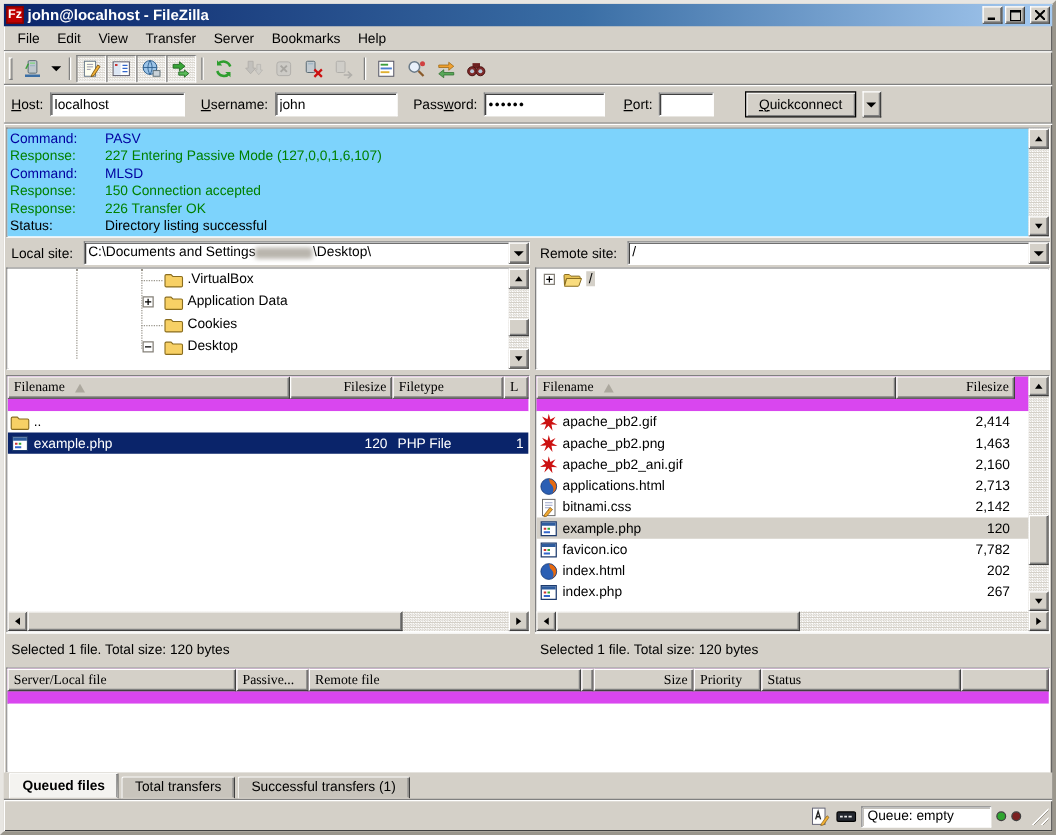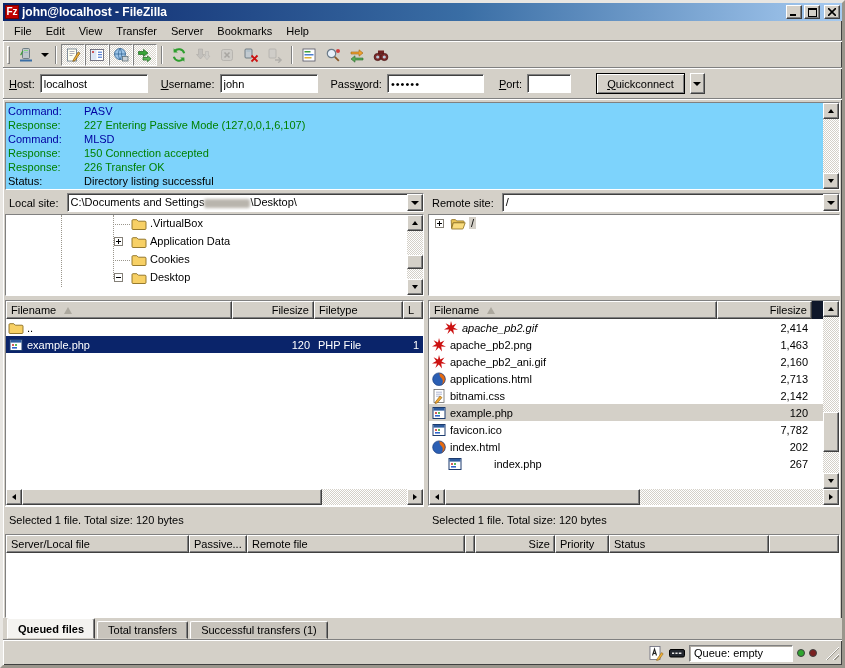--- a/index.html
+++ b/index.html
@@ -91,21 +91,21 @@
   .tree-stub{position:absolute;height:0;border-top:1px dotted #9a968c;}
   .expander{position:absolute;width:9px;height:9px;top:4px;background:#fff;border:1px solid #848078;}
   .expander i{position:absolute;background:#000;}
   .exp-h{left:1px;right:1px;top:3px;height:1px;}
   .exp-v{top:1px;bottom:1px;left:3px;width:1px;}
   .tree-icon{position:absolute;width:16px;height:16px;top:1px;}
   .vgap{height:4px;flex:none;}
   .listbox{flex:1;display:flex;flex-direction:column;overflow:hidden;}
   .list-main{flex:1;display:flex;overflow:hidden;}
   .list-content{flex:1;display:flex;flex-direction:column;background:#fff;overflow:hidden;}
-  .hdr-row{height:18px;flex:none;display:flex;background:#0f172a;}
+  .hdr-row{height:28px;flex:none;display:flex;background:#d946ef;font-family:Liberation Serif, serif;}
   .col-hdr{height:18px;display:flex;align-items:center;padding:0 4px;background:#D4D0C8;
     border:1px solid;border-color:#fff #404040 #404040 #fff;box-shadow:inset -1px -1px 0 #808080;overflow:hidden;white-space:nowrap;}
   .col-hdr.right{justify-content:flex-end;}
   .sort-asc{width:0;height:0;margin-left:8px;border-left:4px solid transparent;border-right:4px solid transparent;border-bottom:7px solid #aca89e;}
   .rows{flex:1;overflow:hidden;background:#fff;}
   .frow{height:17px;display:flex;align-items:center;}
   .frow .cell{height:17px;display:flex;align-items:center;padding:0 4px;white-space:nowrap;overflow:hidden;flex:none;}
   .frow .cell.right{justify-content:flex-end;}
   .frow .ficon{width:16px;height:16px;margin:0 3px 0 2px;flex:none;}
   .sel-active{background:#0A246A;color:#fff;}
@@ -508,21 +508,21 @@
                 <div class="col-hdr" style="width: 288px;">
                   <span>Filename</span>
                   <span class="sort-asc"></span>
                 </div>
                 <div class="col-hdr right" style="width: 95px;">
                   <span>Filesize</span>
                 </div>
               </div>
             <div class="rows" id="remote-rows">
                 <div class="frow">
-                  <div class="cell" style="width: 288px; padding-left: 12px; font-style: italic;">
+                  <div class="cell" style="width: 288px; padding-left: 0px;">
                     <span class="ficon"><svg viewBox="0 0 16 16" width="16" height="16">
                         <path d="M8 1 9.3 5.6 13.4 3.4 10.6 7.4 15 9.8 10.2 9.6 11 14.6 7.8 10.6 4.4 14 6 9.4 1 9.6 5.2 7 2.6 3.2 7 5.4z" fill="#CC1111"></path>
                       </svg></span>
                     <span>apache_pb2.gif</span>
                   </div>
                   <div class="cell right" style="width: 95px;">
                     <span>2,414</span>
                   </div>
                   <div class="cell" style="flex: 1 1 0%;">
                     <span></span>
@@ -634,21 +634,21 @@
                     <span>index.html</span>
                   </div>
                   <div class="cell right" style="width: 95px;">
                     <span>202</span>
                   </div>
                   <div class="cell" style="flex: 1 1 0%;">
                     <span></span>
                   </div>
                 </div>
                 <div class="frow">
-                  <div class="cell" style="width: 288px; padding-left: 16px; gap: 28px;">
+                  <div class="cell" style="width: 288px; padding-left: 0px;">
                     <span class="ficon"><svg viewBox="0 0 16 16" width="16" height="16">
                         <rect x="2" y="2.5" width="12" height="11" fill="#fff" stroke="#1D3B6E"></rect>
                         <rect x="2.5" y="3" width="11" height="2.6" fill="#2E5C9E"></rect>
                         <rect x="4" y="7.2" width="2" height="1.6" fill="#CC3333"></rect>
                         <rect x="7" y="7.2" width="2" height="1.6" fill="#33AA33"></rect>
                         <rect x="4" y="10" width="5" height="1.6" fill="#3366CC"></rect>
                       </svg></span>
                     <span>index.php</span>
                   </div>
                   <div class="cell right" style="width: 95px;">

